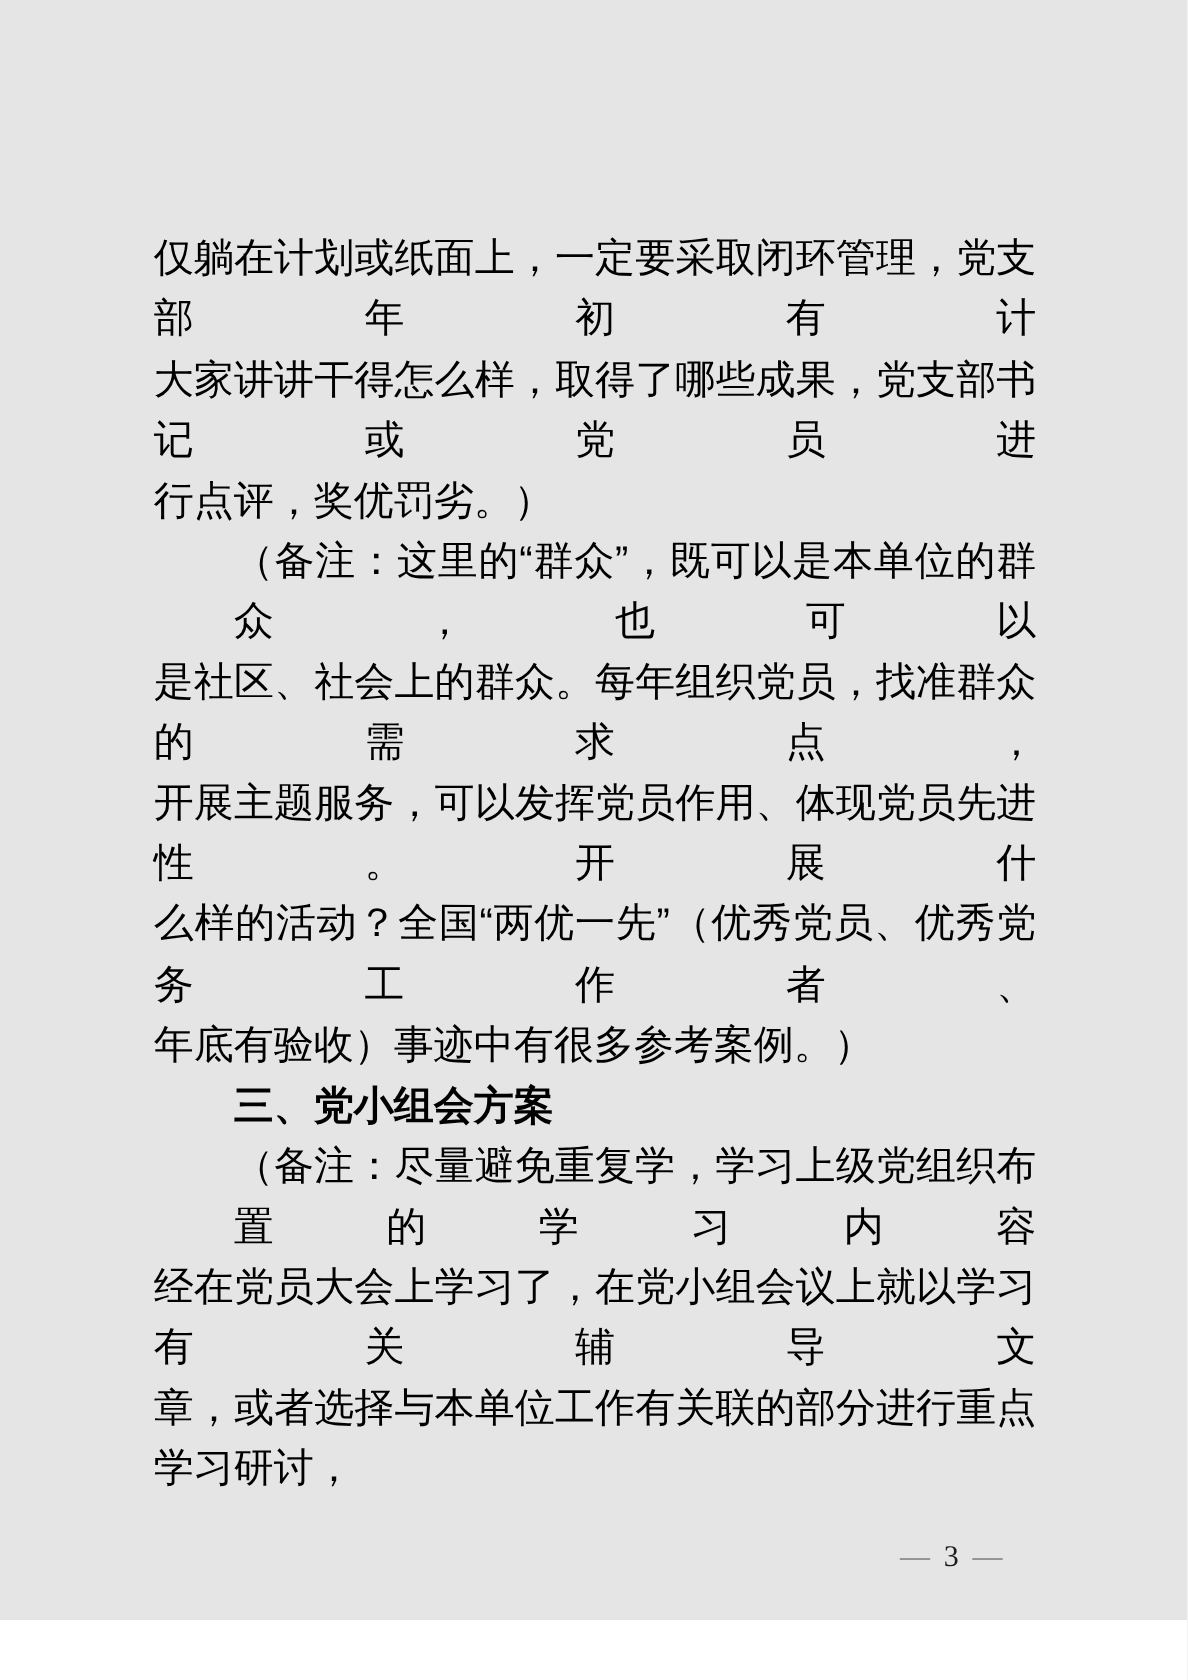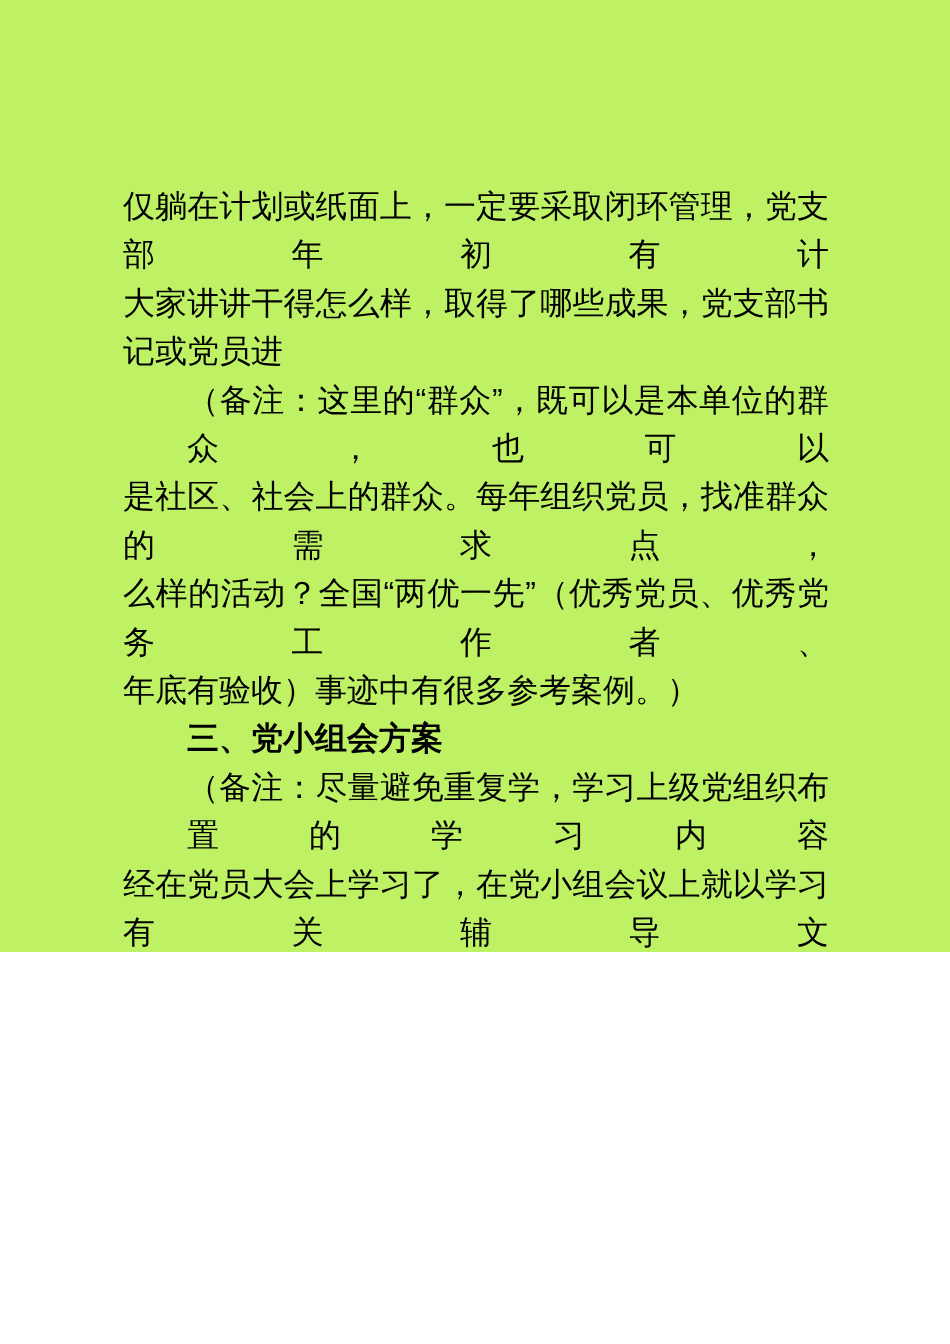--- a/index.html
+++ b/index.html
@@ -3,22 +3,22 @@
 <meta charset="utf-8">
 <style>
   html, body {
     margin: 0;
     padding: 0;
     background: #ffffff;
   }
   .page {
     position: relative;
     width: 950px;
-    height: 952px;
-    background: #bef264;
+    height: 1296px;
+    background: #e5e5e5;
     overflow: hidden;
     font-family: "Liberation Sans", sans-serif;
   }
   .doc {
     position: absolute;
     left: 123px;
     top: 182px;
     width: 706px;
     font-size: 32px;
     line-height: 48.4px;
@@ -56,24 +56,26 @@
   }
 </style>
 </head>
 <body>
 
 <div class="page">
   <div class="doc">
       <div class="para">
         <div class="line">仅躺在计划或纸面上，一定要采取闭环管理，党支部年初有计</div>
         <div class="line">大家讲讲干得怎么样，取得了哪些成果，党支部书记或党员进</div>
+        <div class="line">行点评，奖优罚劣。）</div>
       </div>
       <div class="para indent">
         <div class="line">（备注：这里的“群众”，既可以是本单位的群众，也可以</div>
         <div class="line">是社区、社会上的群众。每年组织党员，找准群众的需求点，</div>
+        <div class="line">开展主题服务，可以发挥党员作用、体现党员先进性。开展什</div>
         <div class="line">么样的活动？全国“两优一先”（优秀党员、优秀党务工作者、</div>
         <div class="line">年底有验收）事迹中有很多参考案例。）</div>
       </div>
       <div class="para bold indent">
         <div class="line">三、党小组会方案</div>
       </div>
       <div class="para indent">
         <div class="line">（备注：尽量避免重复学，学习上级党组织布置的学习内容</div>
         <div class="line">经在党员大会上学习了，在党小组会议上就以学习有关辅导文</div>
         <div class="line">章，或者选择与本单位工作有关联的部分进行重点学习研讨，</div>

